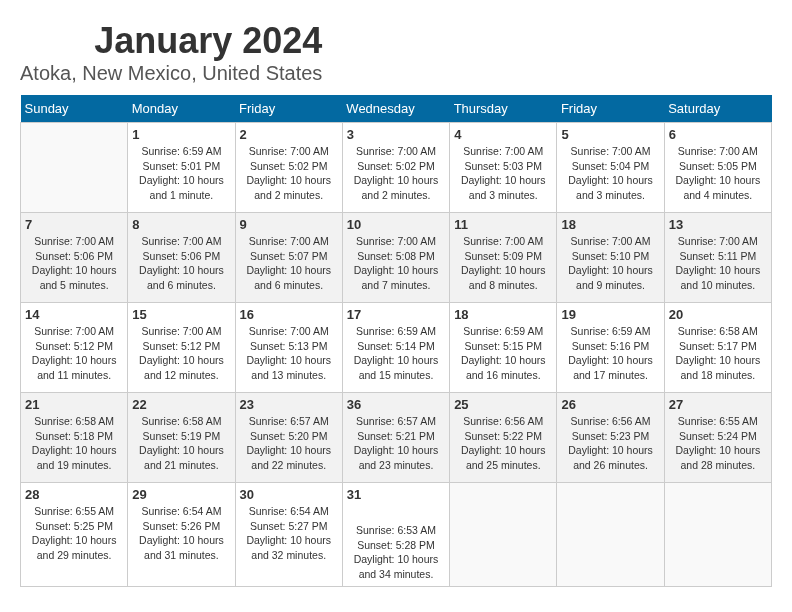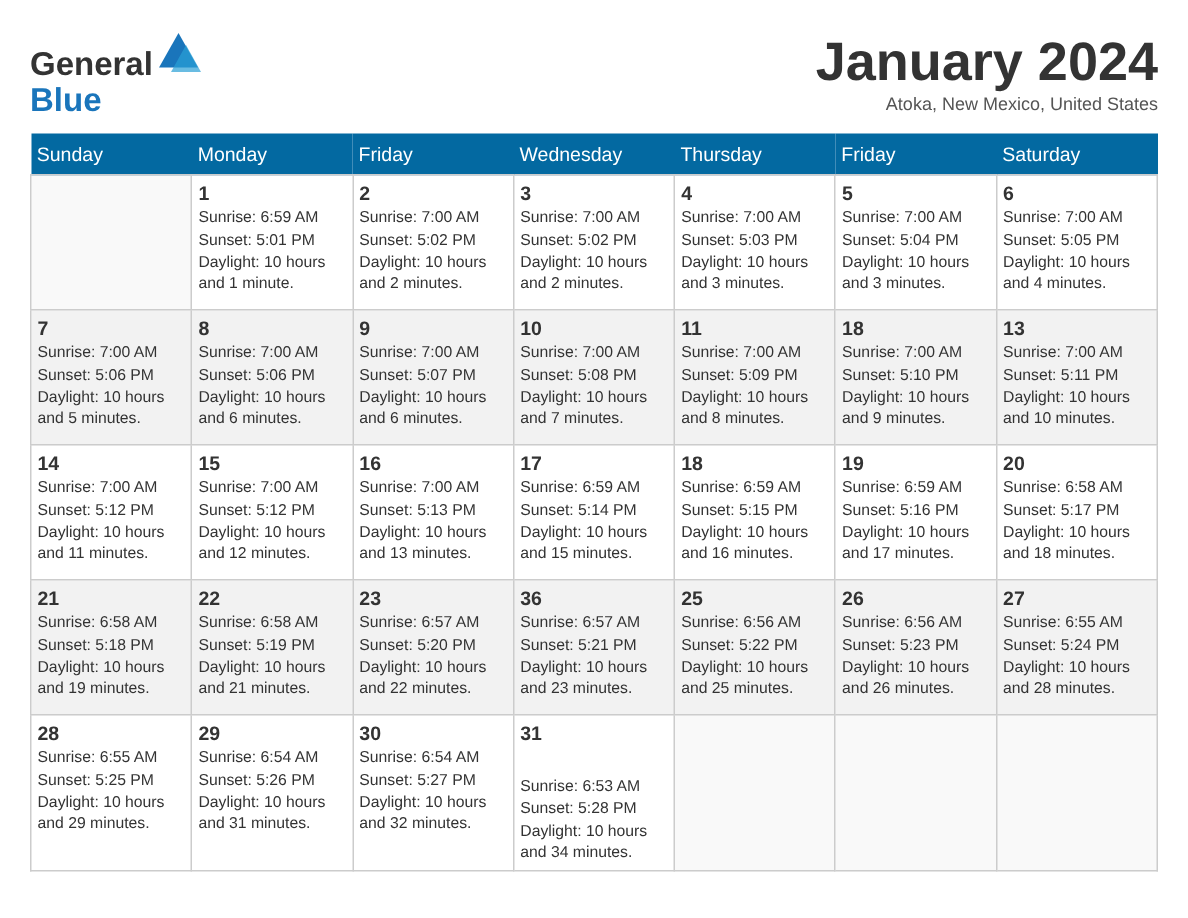--- a/index.html
+++ b/index.html
@@ -34,21 +34,21 @@
     }
     .title-block {
       text-align: right;
     }
     .month-title {
       font-size: 36px;
       color: #333;
       font-weight: bold;
     }
     .location-title {
-      font-size: 12px;
+      font-size: 20px;
       color: #555;
     }
     table {
       width: 100%;
       border-collapse: collapse;
       font-size: 11px;
     }
     thead th {
       background-color: #0369a1;
       color: #fff;
@@ -68,45 +68,33 @@
       font-size: 13px;
       font-weight: bold;
       color: #333;
       display: block;
       margin-bottom: 2px;
     }
     .day-info {
       color: #333;
       font-size: 10.5px;
       line-height: 1.4;
+      text-align: center;
     }
     .empty-cell {
       background: #f9f9f9;
     }
     tr:nth-child(even) td { background-color: #f2f2f2; }
     tr:nth-child(odd) td { background-color: #fff; }
     .empty-cell { background-color: #f9f9f9 !important; }
   </style>
 </head>
 <body>
 
 <div class="header">
-  <div class="logo">
-    <div>
-      <div class="logo-text">
-        <span class="logo-general">General</span><svg class="logo-icon" viewBox="0 0 30 30" xmlns="http://www.w3.org/2000/svg">
-          <polygon points="15,2 28,25 2,25" fill="#1a75bb"></polygon>
-          <polygon points="20,10 30,28 10,28" fill="#2a9fd6" opacity="0.7"></polygon>
-        </svg>
-      </div>
-      <div class="logo-text">
-        <span class="logo-blue">Blue</span>
-      </div>
-    </div>
-  </div>
   <div class="title-block">
     <div class="month-title">January 2024</div>
     <div class="location-title">Atoka, New Mexico, United States</div>
   </div>
 </div>
 
 <table>
   <thead>
     <tr>
     <th>Sunday</th>

